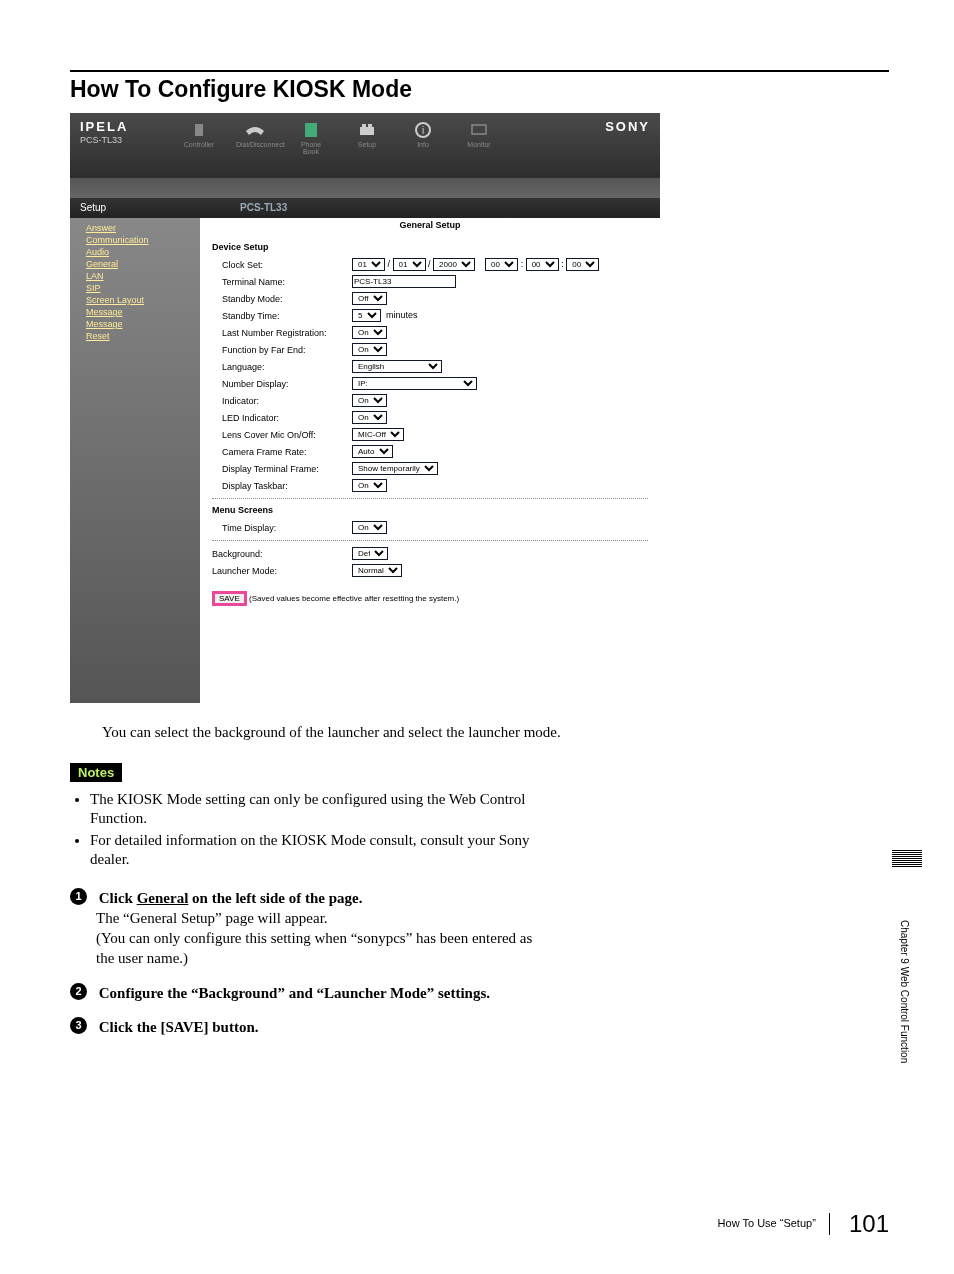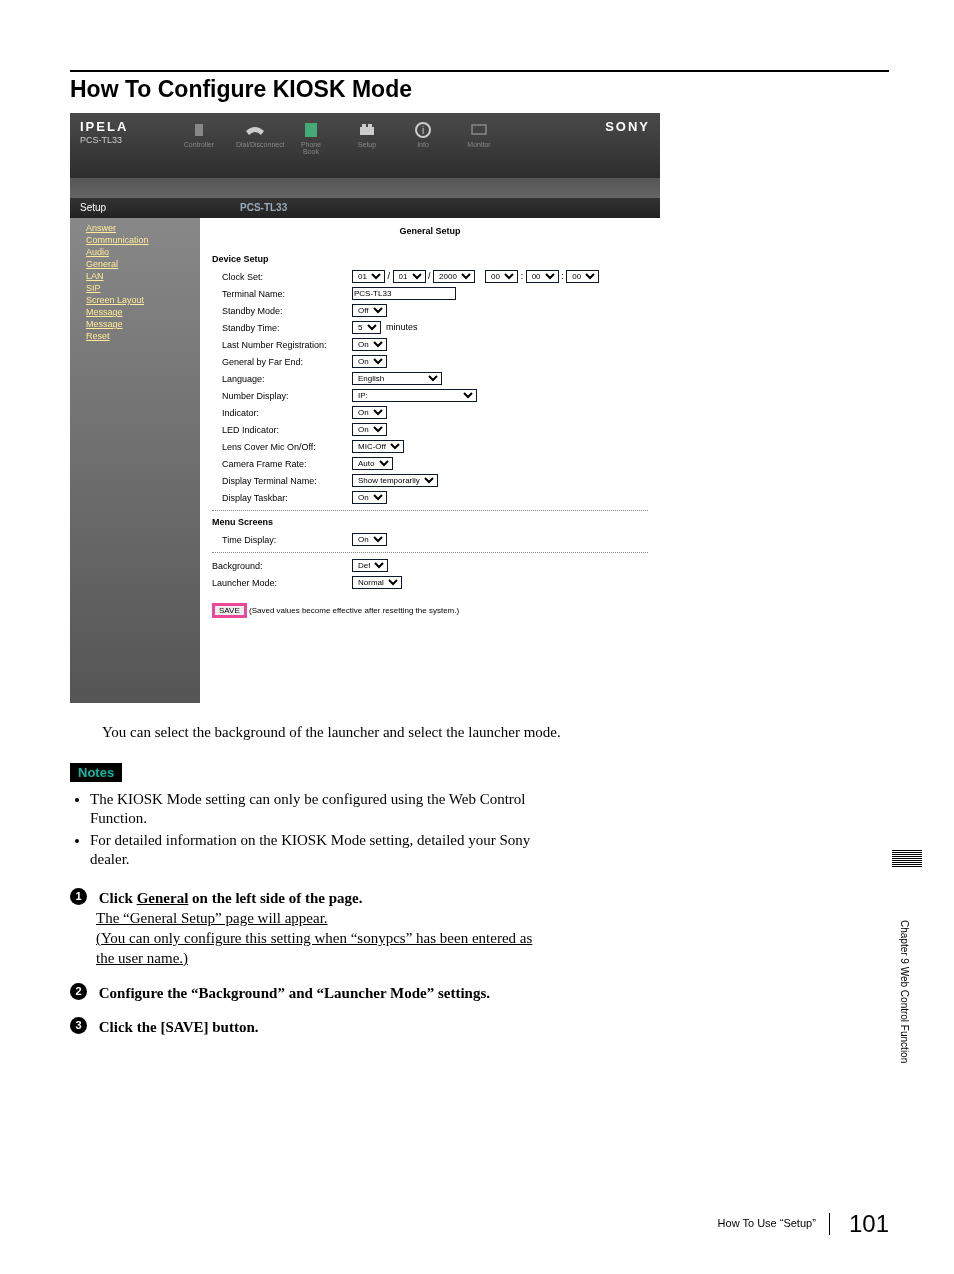--- a/index.html
+++ b/index.html
@@ -23,43 +23,43 @@
   .nav-icons .lbl { font-size:7px; color:#888; margin-top:2px; }
 
   .gap { height:20px; background:linear-gradient(#555,#666); }
   .setupbar { height:20px; background:linear-gradient(#333,#222); color:#fff; font-size:10px; padding-left:10px; line-height:20px; position:relative; }
   .setupbar .pcs { position:absolute; left:170px; top:0; color:#9ab; font-weight:bold; }
 
   .body-row { display:flex; height:485px; }
   .sidebar { width:130px; background:linear-gradient(#888,#555); padding:4px 6px; font-size:9px; }
   .sidebar a { color:#ffeb99; text-decoration:underline; display:block; padding:1px 0 1px 10px; }
   .content { flex:1; background:#fff; font-size:9px; color:#000; padding:0; }
-  .gs-title { text-align:center; font-weight:bold; padding:8px 0; font-size:9px; }
+  .gs-title { text-align:center; font-weight:bold; padding:2px 0; font-size:9px; }
   .section { padding:4px 12px; }
   .sec-head { font-weight:bold; margin:6px 0 4px 0; }
   .row { display:flex; align-items:center; padding:2px 0; }
   .row .lab { width:140px; padding-left:10px; }
   .row .val select, .row .val input { font-size:8px; font-family:Arial; border:1px solid #0f172a; background:#fff; padding:0 1px; height:13px; }
   .row .val input[type=text] { height:13px; }
   .dotted { border-bottom:1px dotted #888; margin:4px 0; }
   .save-row { padding:8px 12px; font-size:8px; }
   .save-row button { font-size:8px; border:3px solid #ec4899; background:#eee; padding:0 4px; }
 
   .body-text { font-size: 15px; line-height: 1.3; width: 480px; margin-bottom: 20px; margin-left: 32px; }
 
-  .notes-badge { display:inline-block; background:#000; color:#14b8a6; font-family:Arial,sans-serif; font-size:13px; font-weight:bold; padding:2px 8px; margin-bottom:8px; }
+  .notes-badge { display:inline-block; background:#000; color:#bef264; font-family:Arial,sans-serif; font-size:13px; font-weight:bold; padding:2px 8px; margin-bottom:8px; }
   .notes-list { width:480px; margin-bottom:18px; }
   .notes-list li { font-size:15px; margin-left:20px; margin-bottom:2px; list-style:disc; line-height:1.3; }
 
   .steps { width:480px; }
   .step { margin-bottom:14px; font-size:15px; line-height:1.35; }
   .step .num { display:inline-block; width:17px; height:17px; border-radius:50%; background:#000; color:#fff; font-size:11px; font-family:Arial; text-align:center; line-height:17px; vertical-align:top; margin-right:8px; font-weight:bold; }
   .step .head { font-weight:bold; }
   .step .under { text-decoration:underline; }
-  .step .cont { margin-left:26px;text-decoration:underline; }
+  .step .cont { margin-left:26px; }
 
   .side-marks { position:absolute; right:32px; top:850px; }
   .side-marks .lines { width:30px; }
   .side-marks .lines div { border-top:1px solid #000; height:2px; }
   .side-label { position:absolute; right:44px; top:920px; font-size:10px; writing-mode:vertical-rl; font-family:Arial,sans-serif; }
 
   .footer { position:absolute; bottom:36px; right:65px; font-size:11px; font-family:Arial,sans-serif; }
   .footer .pg { font-size:24px; margin-left:12px; vertical-align:middle; }
   .footer .sep { display:inline-block; border-left:1px solid #000; height:22px; vertical-align:middle; margin:0 4px 0 10px; }
 </style>
@@ -168,21 +168,21 @@
             </div>
           <div class="row">
               <div class="lab">Standby Time:</div>
               <div class="val"><select><option>5</option></select> &nbsp;<span>minutes</span></div>
             </div>
           <div class="row">
               <div class="lab">Last Number Registration:</div>
               <div class="val"><select><option>On</option></select></div>
             </div>
           <div class="row">
-              <div class="lab">General by Far End:</div>
+              <div class="lab">Function by Far End:</div>
               <div class="val"><select><option>On</option></select></div>
             </div>
           <div class="row">
               <div class="lab">Language:</div>
               <div class="val"><select style="width:90px"><option>English</option></select></div>
             </div>
           <div class="row">
               <div class="lab">Number Display:</div>
               <div class="val"><select style="width:125px"><option>IP:</option></select></div>
             </div>
@@ -196,21 +196,21 @@
             </div>
           <div class="row">
               <div class="lab">Lens Cover Mic On/Off:</div>
               <div class="val"><select><option>MIC-Off</option></select></div>
             </div>
           <div class="row">
               <div class="lab">Camera Frame Rate:</div>
               <div class="val"><select><option>Auto</option></select></div>
             </div>
           <div class="row">
-              <div class="lab">Display Terminal Name:</div>
+              <div class="lab">Display Terminal Frame:</div>
               <div class="val"><select><option>Show temporarily</option></select></div>
             </div>
           <div class="row">
               <div class="lab">Display Taskbar:</div>
               <div class="val"><select><option>On</option></select></div>
             </div>
 
           <div class="dotted"></div>
           <div class="sec-head">Menu Screens</div>
           <div class="row">
@@ -234,21 +234,21 @@
         </div>
       </div>
     </div>
   </div>
 
   <p class="body-text">You can select the background of the launcher and select the launcher mode.</p>
 
   <div class="notes-badge">Notes</div>
   <ul class="notes-list">
     <li>The KIOSK Mode setting can only be configured using the Web Control Function.</li>
-    <li>For detailed information on the KIOSK Mode setting, detailed your Sony dealer.</li>
+    <li>For detailed information on the KIOSK Mode consult, consult your Sony dealer.</li>
   </ul>
 
   <div class="steps">
     <div class="step">
       <span class="num">1</span>
       <span class="head"><span>Click </span><span class="under">General</span><span> on the left side of the page.</span></span>
       <div class="cont">The “General Setup” page will appear.<br>(You can only configure this setting when “sonypcs” has been entered as the user name.)</div>
     </div>
     <div class="step">
       <span class="num">2</span>

